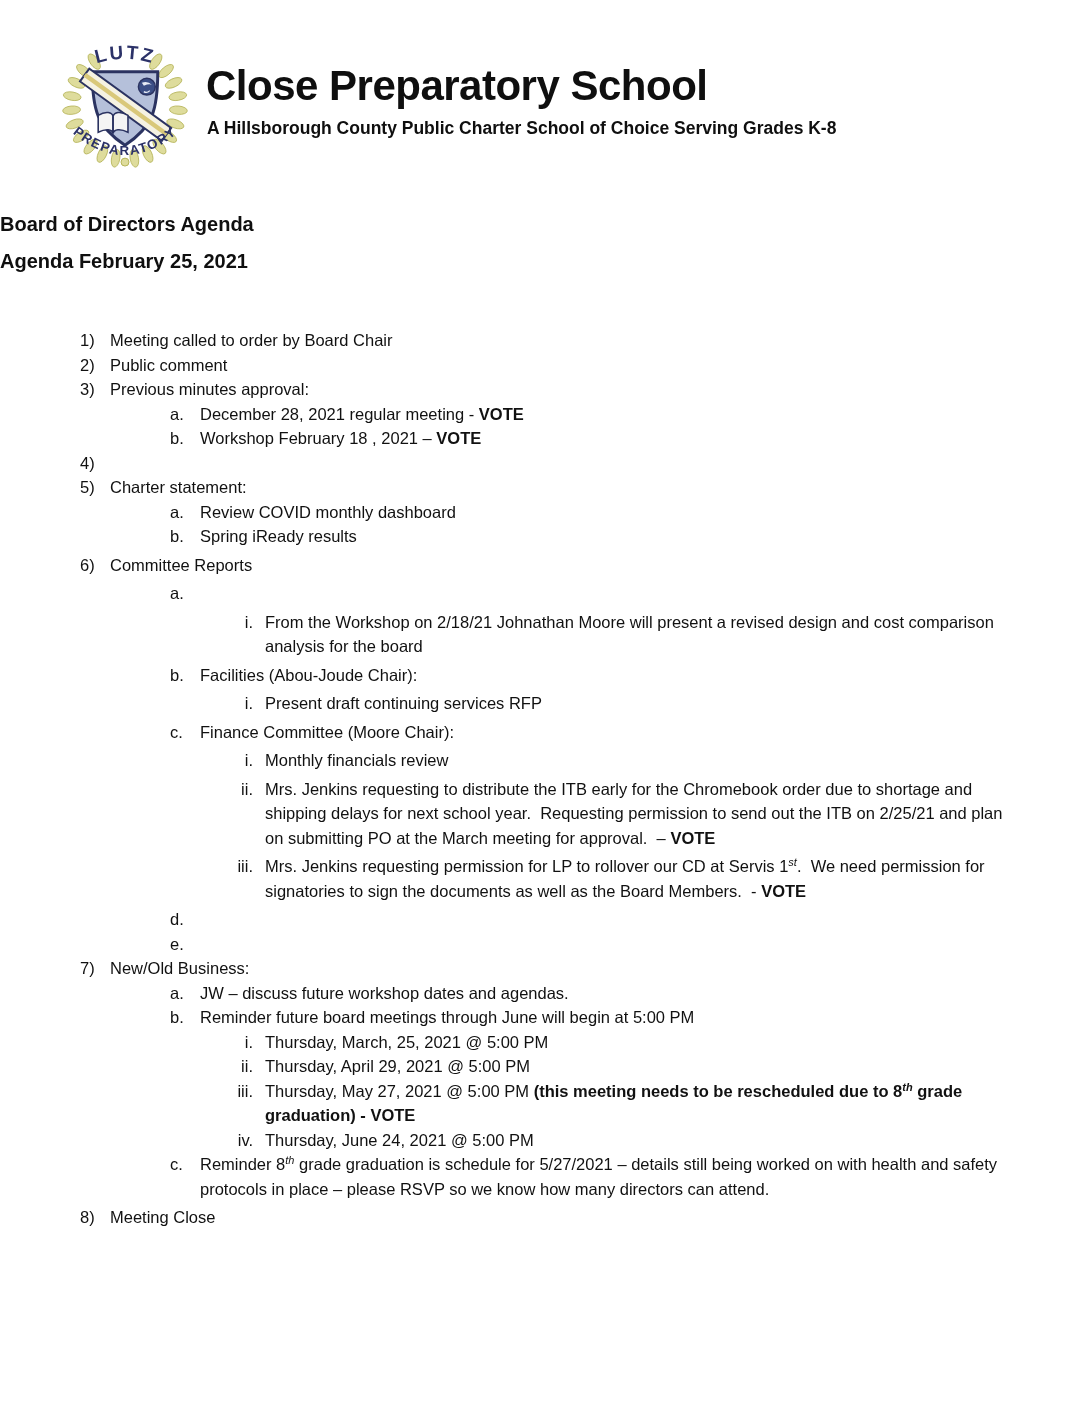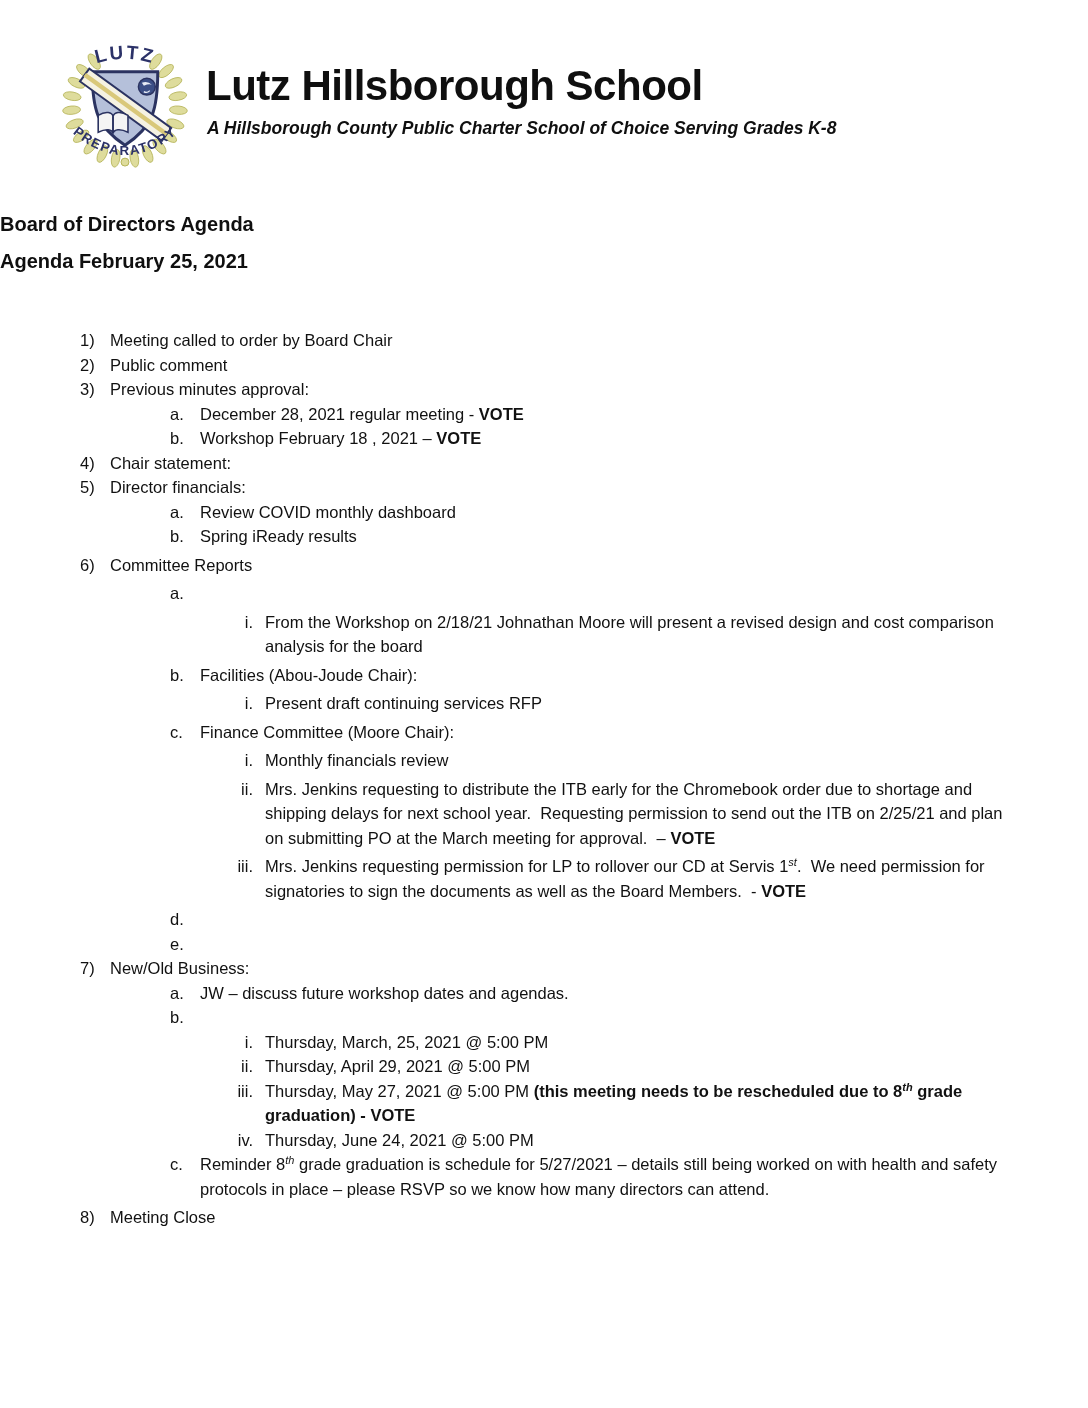--- a/index.html
+++ b/index.html
@@ -15,21 +15,21 @@
   }
   
   .logo{position:absolute;left:58px;top:40px;width:134px;height:134px;}
   .school-name{
     position:absolute;left:206px;top:62px;
     font-size:42px;font-weight:bold;color:#0f0f0f;
     letter-spacing:-0.5px;white-space:nowrap;
   }
   .tagline{
     position:absolute;left:207px;top:118px;
-    font-size:17.5px;font-weight:bold;color:#0f0f0f;white-space:nowrap;font-style:italic;
+    font-size:17.5px;font-weight:bold;color:#0f0f0f;white-space:nowrap;
   }
   
   .doc-title{
     position:absolute;left:0;right:0;top:206px;
     text-align:left;font-size:20px;font-weight:bold;
     line-height:37px;color:#0f0f0f;
   }
   
   .agenda{
     position:absolute;left:0;right:0;top:328px;
@@ -103,21 +103,21 @@
       <path id="arc-bottom" d="M10,92 Q65,140 120,92"></path>
     </defs>
     <text font-size="19" font-weight="bold" letter-spacing="2.5" fill="#2c3268">
       <textPath href="#arc-top" startOffset="50%" text-anchor="middle">LUTZ</textPath>
     </text>
     <text font-size="13.5" font-weight="bold" letter-spacing="1.5" fill="#2c3268">
       <textPath href="#arc-bottom" startOffset="50%" text-anchor="middle">PREPARATORY</textPath>
     </text>
   </svg>
 
-  <div class="school-name">Lutz Hillsborough School</div>
+  <div class="school-name">Close Preparatory School</div>
   <div class="tagline">A Hillsborough County Public Charter School of Choice Serving Grades K-8</div>
 
   <div class="doc-title">
     <div>Board of Directors Agenda</div>
     <div>Agenda February 25, 2021</div>
   </div>
 
   <div class="agenda">
       <div class="row lvl1">
         <span class="marker">1)</span>
@@ -134,25 +134,24 @@
       <div class="row lvl2">
         <span class="marker">a.</span>
         <span class="text"><span>December 28, 2021 regular meeting - </span><span class="b">VOTE</span></span>
       </div>
       <div class="row lvl2">
         <span class="marker">b.</span>
         <span class="text"><span>Workshop February 18 , 2021 – </span><span class="b">VOTE</span></span>
       </div>
       <div class="row lvl1">
         <span class="marker">4)</span>
-        <span class="text"><span>Chair statement:</span></span>
       </div>
       <div class="row lvl1">
         <span class="marker">5)</span>
-        <span class="text"><span>Director financials:</span></span>
+        <span class="text"><span>Charter statement:</span></span>
       </div>
       <div class="row lvl2">
         <span class="marker">a.</span>
         <span class="text"><span>Review COVID monthly dashboard</span></span>
       </div>
       <div class="row lvl2">
         <span class="marker">b.</span>
         <span class="text"><span>Spring iReady results</span></span>
       </div>
       <div class="row lvl1 gap">
@@ -199,20 +198,21 @@
       <div class="row lvl1">
         <span class="marker">7)</span>
         <span class="text"><span>New/Old Business:</span></span>
       </div>
       <div class="row lvl2">
         <span class="marker">a.</span>
         <span class="text"><span>JW – discuss future workshop dates and agendas.</span></span>
       </div>
       <div class="row lvl2">
         <span class="marker">b.</span>
+        <span class="text"><span>Reminder future board meetings through June will begin at 5:00 PM</span></span>
       </div>
       <div class="row lvl3">
         <span class="marker">i.</span>
         <span class="text"><span>Thursday, March, 25, 2021 @ 5:00 PM</span></span>
       </div>
       <div class="row lvl3">
         <span class="marker">ii.</span>
         <span class="text"><span>Thursday, April 29, 2021 @ 5:00 PM</span></span>
       </div>
       <div class="row lvl3">

